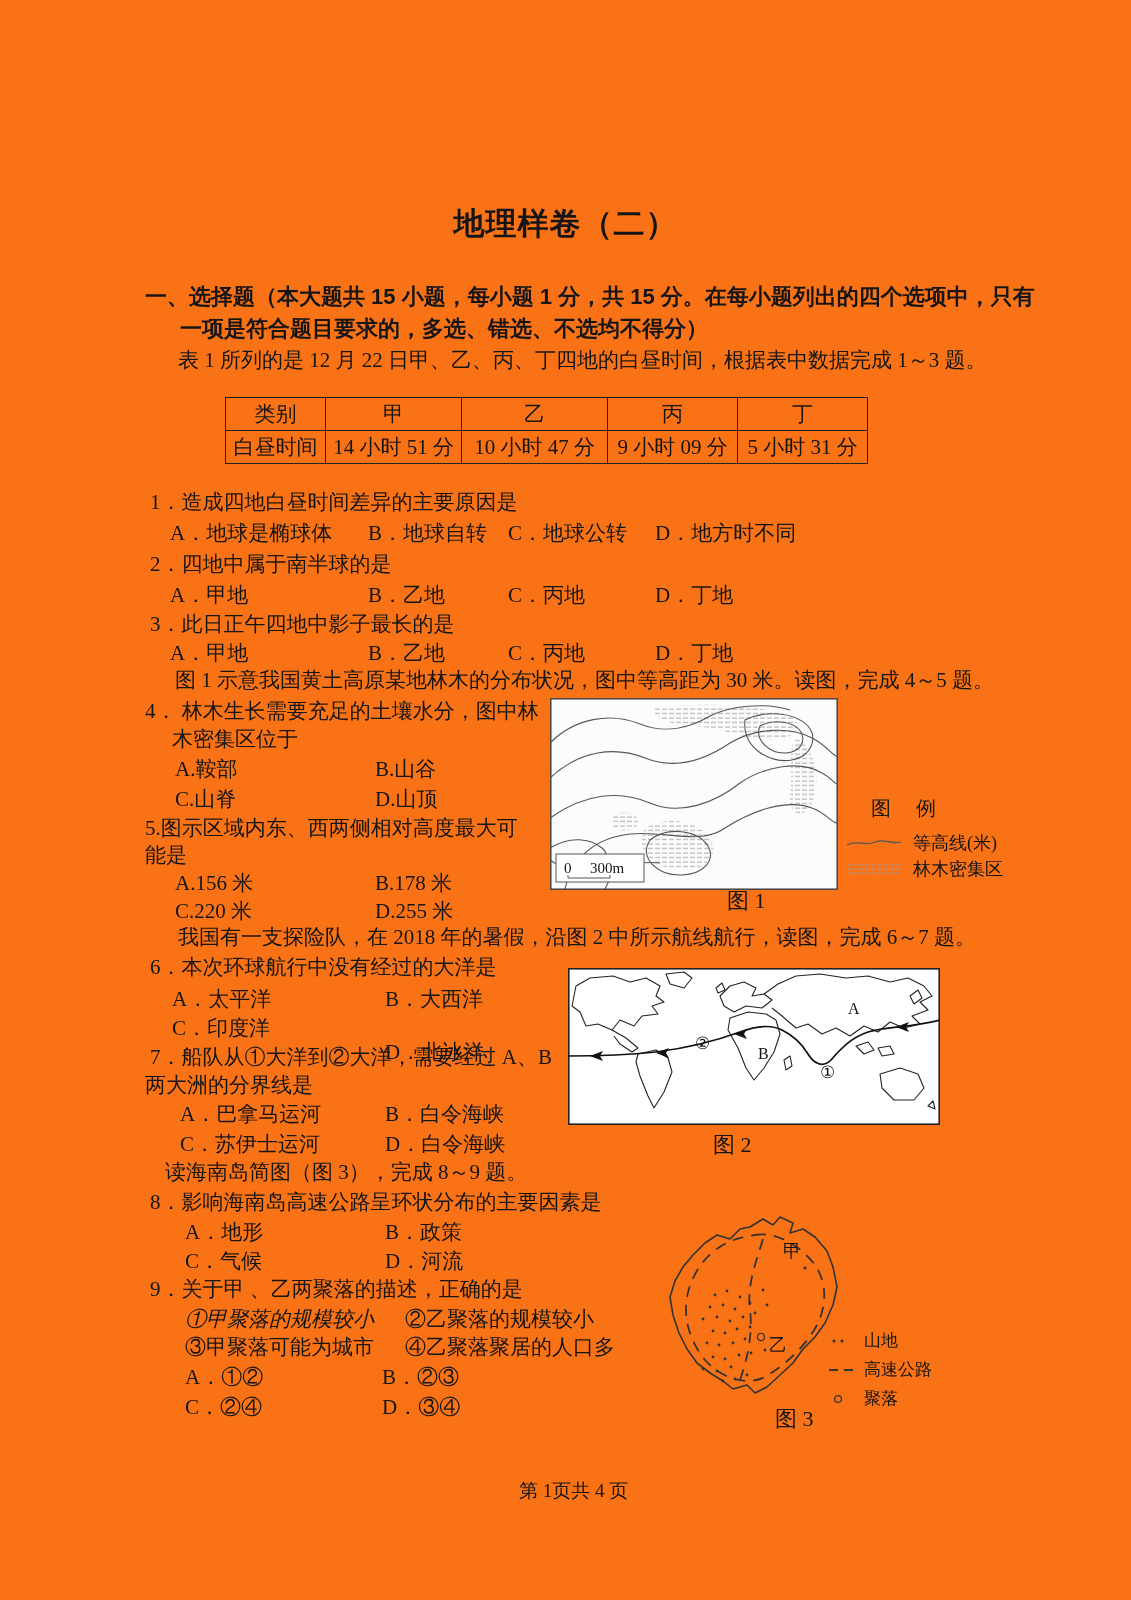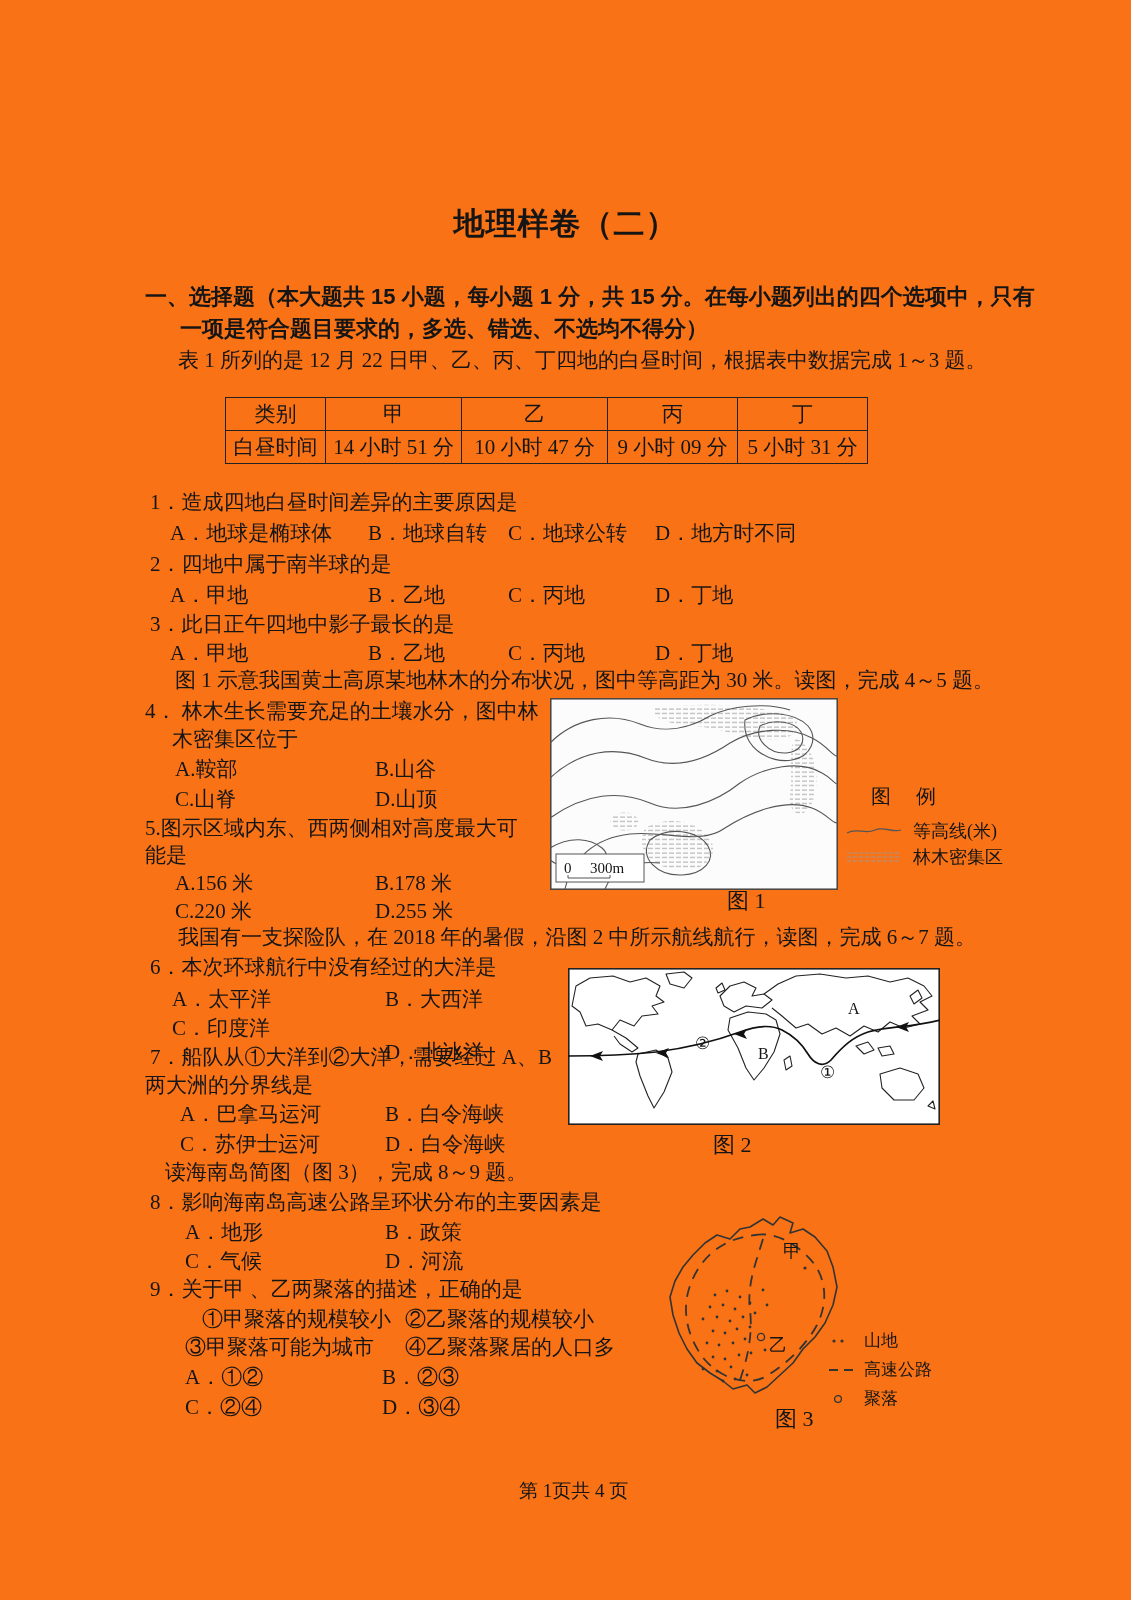--- a/index.html
+++ b/index.html
@@ -17,21 +17,21 @@
     font-family:"Liberation Sans","DejaVu Sans",sans-serif;
     font-weight:bold; font-size:22px;
   }
   .cap { font-size:22px; }
   table.daytable { position:absolute; border-collapse:collapse; table-layout:fixed; }
   table.daytable td {
     border:1.5px solid #222; text-align:center; vertical-align:middle;
     font-size:21px; height:32px; padding:0 2px;
   }
   .legend1 { position:absolute; font-size:18px; }
-  .legend1 .lg-title { font-size:20px; letter-spacing:10px; margin-left:26px; margin-bottom:8px; }
+  .legend1 .lg-title { font-size:20px; letter-spacing:10px; margin-left:26px; margin-bottom:8px;margin-top:12px; }
   .lg-row { display:flex; align-items:center; height:26px; }
   .lg-row svg { margin-right:10px; }
   .legend3 { position:absolute; font-size:17px; }
   .legend3 .lg-row { height:29px; }
   .footer { position:absolute; left:0; width:1131px; text-align:center; font-size:19px; }
   svg text { font-family:"Liberation Serif","DejaVu Serif",serif; fill:#151515; }
 </style>
 </head>
 <body>
 
@@ -208,21 +208,21 @@
 
   <div class="t" style="left:165px; top:1160px;">读海南岛简图（图 3），完成 8～9 题。</div>
 
   <div class="t" style="left:150px; top:1190px;">8．影响海南岛高速公路呈环状分布的主要因素是</div>
   <div class="t" style="left:185px; top:1220px;text-align:center;">A．地形</div>
   <div class="t" style="left:385px; top:1220px;">B．政策</div>
   <div class="t" style="left:185px; top:1249px;">C．气候</div>
   <div class="t" style="left:385px; top:1249px;">D．河流</div>
 
   <div class="t" style="left:150px; top:1277px;">9．关于甲 、乙两聚落的描述，正确的是</div>
-  <div class="t" style="left:202px; top:1307px;">①甲聚落的规模较小</div>
+  <div class="t" style="left:185px; top:1307px;font-style:italic;">①甲聚落的规模较小</div>
   <div class="t" style="left:405px; top:1307px;">②乙聚落的规模较小</div>
   <div class="t" style="left:185px; top:1335px;">③甲聚落可能为城市</div>
   <div class="t" style="left:405px; top:1335px;">④乙聚落聚居的人口多</div>
   <div class="t" style="left:185px; top:1365px;">A．①②</div>
   <div class="t" style="left:382px; top:1365px;">B．②③</div>
   <div class="t" style="left:185px; top:1395px;">C．②④</div>
   <div class="t" style="left:382px; top:1395px;">D．③④</div>
 
   <svg style="position:absolute; left:655px; top:1195px;" width="200" height="215" viewBox="0 0 200 215">
     <path d="M95,32 L108,24 L118,30 L125,22 L138,28 L135,38 L148,34 L160,42 L172,56 L178,72 L182,92 L178,110 L170,128 L160,142 L148,154 L138,168 L125,180 L112,192 L100,198 L92,190 L78,194 L68,186 L55,178 L42,168 L32,154 L24,138 L18,120 L15,102 L20,86 L28,72 L38,60 L50,48 L62,40 L75,44 L85,34 Z" fill="none" stroke="#333" stroke-width="1.6" stroke-linejoin="round"></path>

